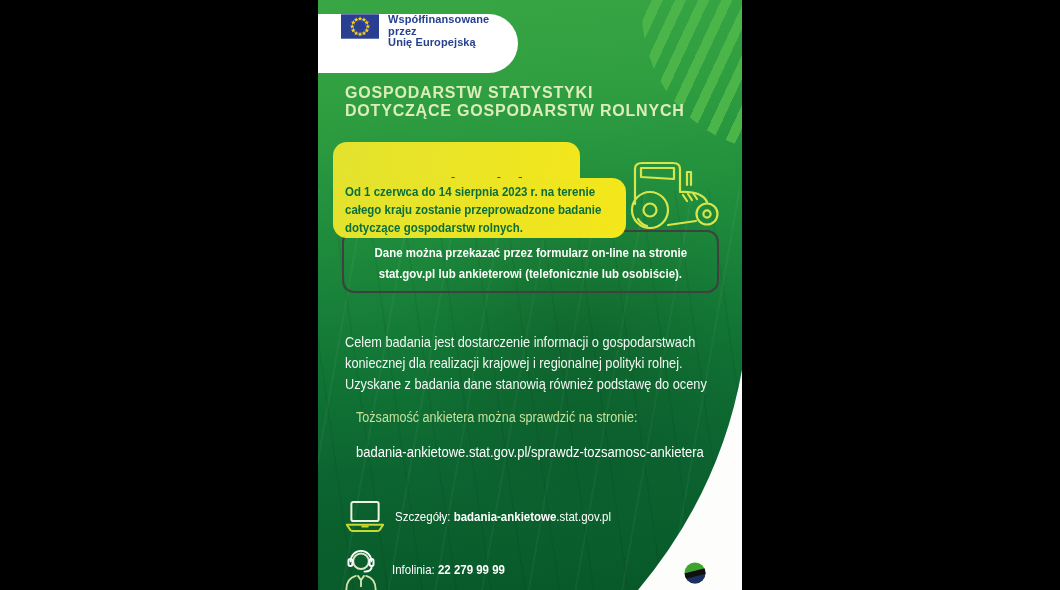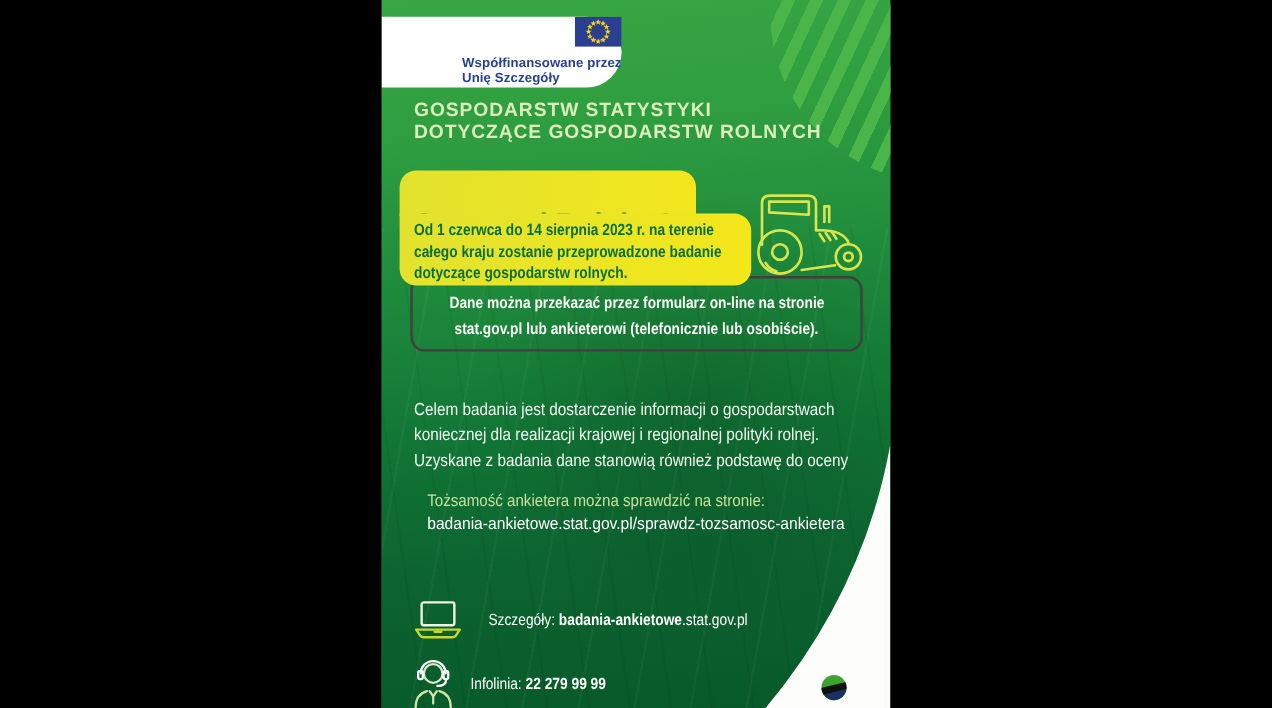--- a/index.html
+++ b/index.html
@@ -11,21 +11,21 @@
   .bg::before{content:"";position:absolute;left:0;right:0;top:190px;bottom:0;
       background:
         repeating-linear-gradient(82deg,rgba(0,0,0,.05) 0 2px,transparent 2px 34px),
         repeating-linear-gradient(100deg,rgba(255,255,255,.035) 0 2px,transparent 2px 46px);}
   .bg::after{content:"";position:absolute;inset:0;
       background:radial-gradient(60% 45% at 62% 58%, rgba(0,25,10,.18), transparent 70%);}
   .deco-circle{position:absolute;left:324px;top:-128px;width:280px;height:280px;border-radius:50%;
       background:repeating-linear-gradient(115deg,#4bb54a 0 10px,transparent 10px 21px);}
   
   .eu-pill{position:absolute;left:0;top:14px;width:200px;height:59px;background:#fff;
-      border-radius:0 30px 30px 0;display:flex;align-items:flex-end;padding-left:23px;box-sizing:border-box;gap:9px;flex-direction:column;}
+      border-radius:0 30px 30px 0;display:flex;align-items:flex-start;padding-left:23px;box-sizing:border-box;gap:9px;}
   .eu-text{color:#26418f;font-size:11px;font-weight:bold;line-height:11.5px;letter-spacing:.1px;}
   
   .heading{position:absolute;left:27px;top:84px;color:#dcedbb;font-weight:bold;
       font-size:16px;line-height:17.5px;letter-spacing:.8px;white-space:nowrap;}
   
   .greet-top{position:absolute;left:15px;top:142px;width:247px;height:38px;z-index:3;
       background:linear-gradient(100deg,#e2e22e,#f3e71d);border-radius:14px 14px 0 0;}
   .greet-bottom{position:absolute;left:15px;top:178px;width:293px;height:60px;z-index:3;
       background:linear-gradient(100deg,#e2e22e,#f4e71a);border-radius:0 14px 14px 14px;}
   .greet-title{position:absolute;left:12px;top:3px;font-size:26px;font-weight:bold;color:#087a3e;margin-top:27px;}
@@ -34,24 +34,24 @@
   
   .info-outline{position:absolute;left:24px;top:230px;width:377px;height:63px;z-index:2;
       border:2px solid #404040;border-radius:12px;box-sizing:border-box;
       text-align:center;padding-top:10px;color:#fbfdf8;font-size:13.5px;font-weight:bold;line-height:21px;}
   
   .tractor{position:absolute;left:312px;top:152px;z-index:2;}
   
   .purpose{position:absolute;left:27px;top:312px;color:#f3f8f2;font-size:14.5px;line-height:21px;margin-top:20px;}
   .identity{position:absolute;left:38px;top:408px;font-size:14px;font-weight:normal;line-height:18.5px;}
   .id-label{color:#c6e09c;}
-  .id-url{color:#ffffff;}
+  .id-url{color:#ffffff;margin-top:16px;}
   
   .row{position:absolute;display:flex;align-items:center;z-index:2;color:#fff;font-size:13.5px;}
-  .details-row{left:27px;top:498px;gap:22px;}
+  .details-row{left:27px;top:498px;gap:10px;}
   .infoline-row{left:24px;top:546px;gap:12px;}
   .row b{font-weight:bold;}
   
   .corner{position:absolute;left:0;top:0;z-index:5;pointer-events:none;}
   .gus{position:absolute;left:356px;top:562px;z-index:6;display:flex;align-items:center;gap:5px;flex-direction:column;}
   .gus-text{font-size:16px;font-weight:bold;color:#141414;letter-spacing:2.5px;}
   
   .sqz,.sqz88,.sqz90,.sqz93,.sqz-c{display:inline-block;white-space:nowrap;transform-origin:0 50%;}
   .sqz{transform:scaleX(.85);}
   .sqz88{transform:scaleX(.88);}
@@ -82,21 +82,21 @@
           <use href="#st" x="12.6" y="16.5"></use>
         <use href="#st" x="11.5" y="12.5"></use>
           <use href="#st" x="12.6" y="8.5"></use>
         <use href="#st" x="15.5" y="5.6"></use>
           <use href="#st" x="19.5" y="4.5"></use>
         <use href="#st" x="23.5" y="5.6"></use>
           <use href="#st" x="26.4" y="8.5"></use>
       </svg>
       <div class="eu-text">
         <div>Współfinansowane przez</div>
-        <div>Unię Szczegóły</div>
+        <div>Unię Europejską</div>
       </div>
     </div>
 
     <div class="heading">
       <div>GOSPODARSTW STATYSTYKI</div>
       <div>DOTYCZĄCE GOSPODARSTW ROLNYCH</div>
     </div>
 
     <div class="greet-top">
       <span class="greet-title"><span class="sqz93">Szanowni Rolnicy!</span></span>

